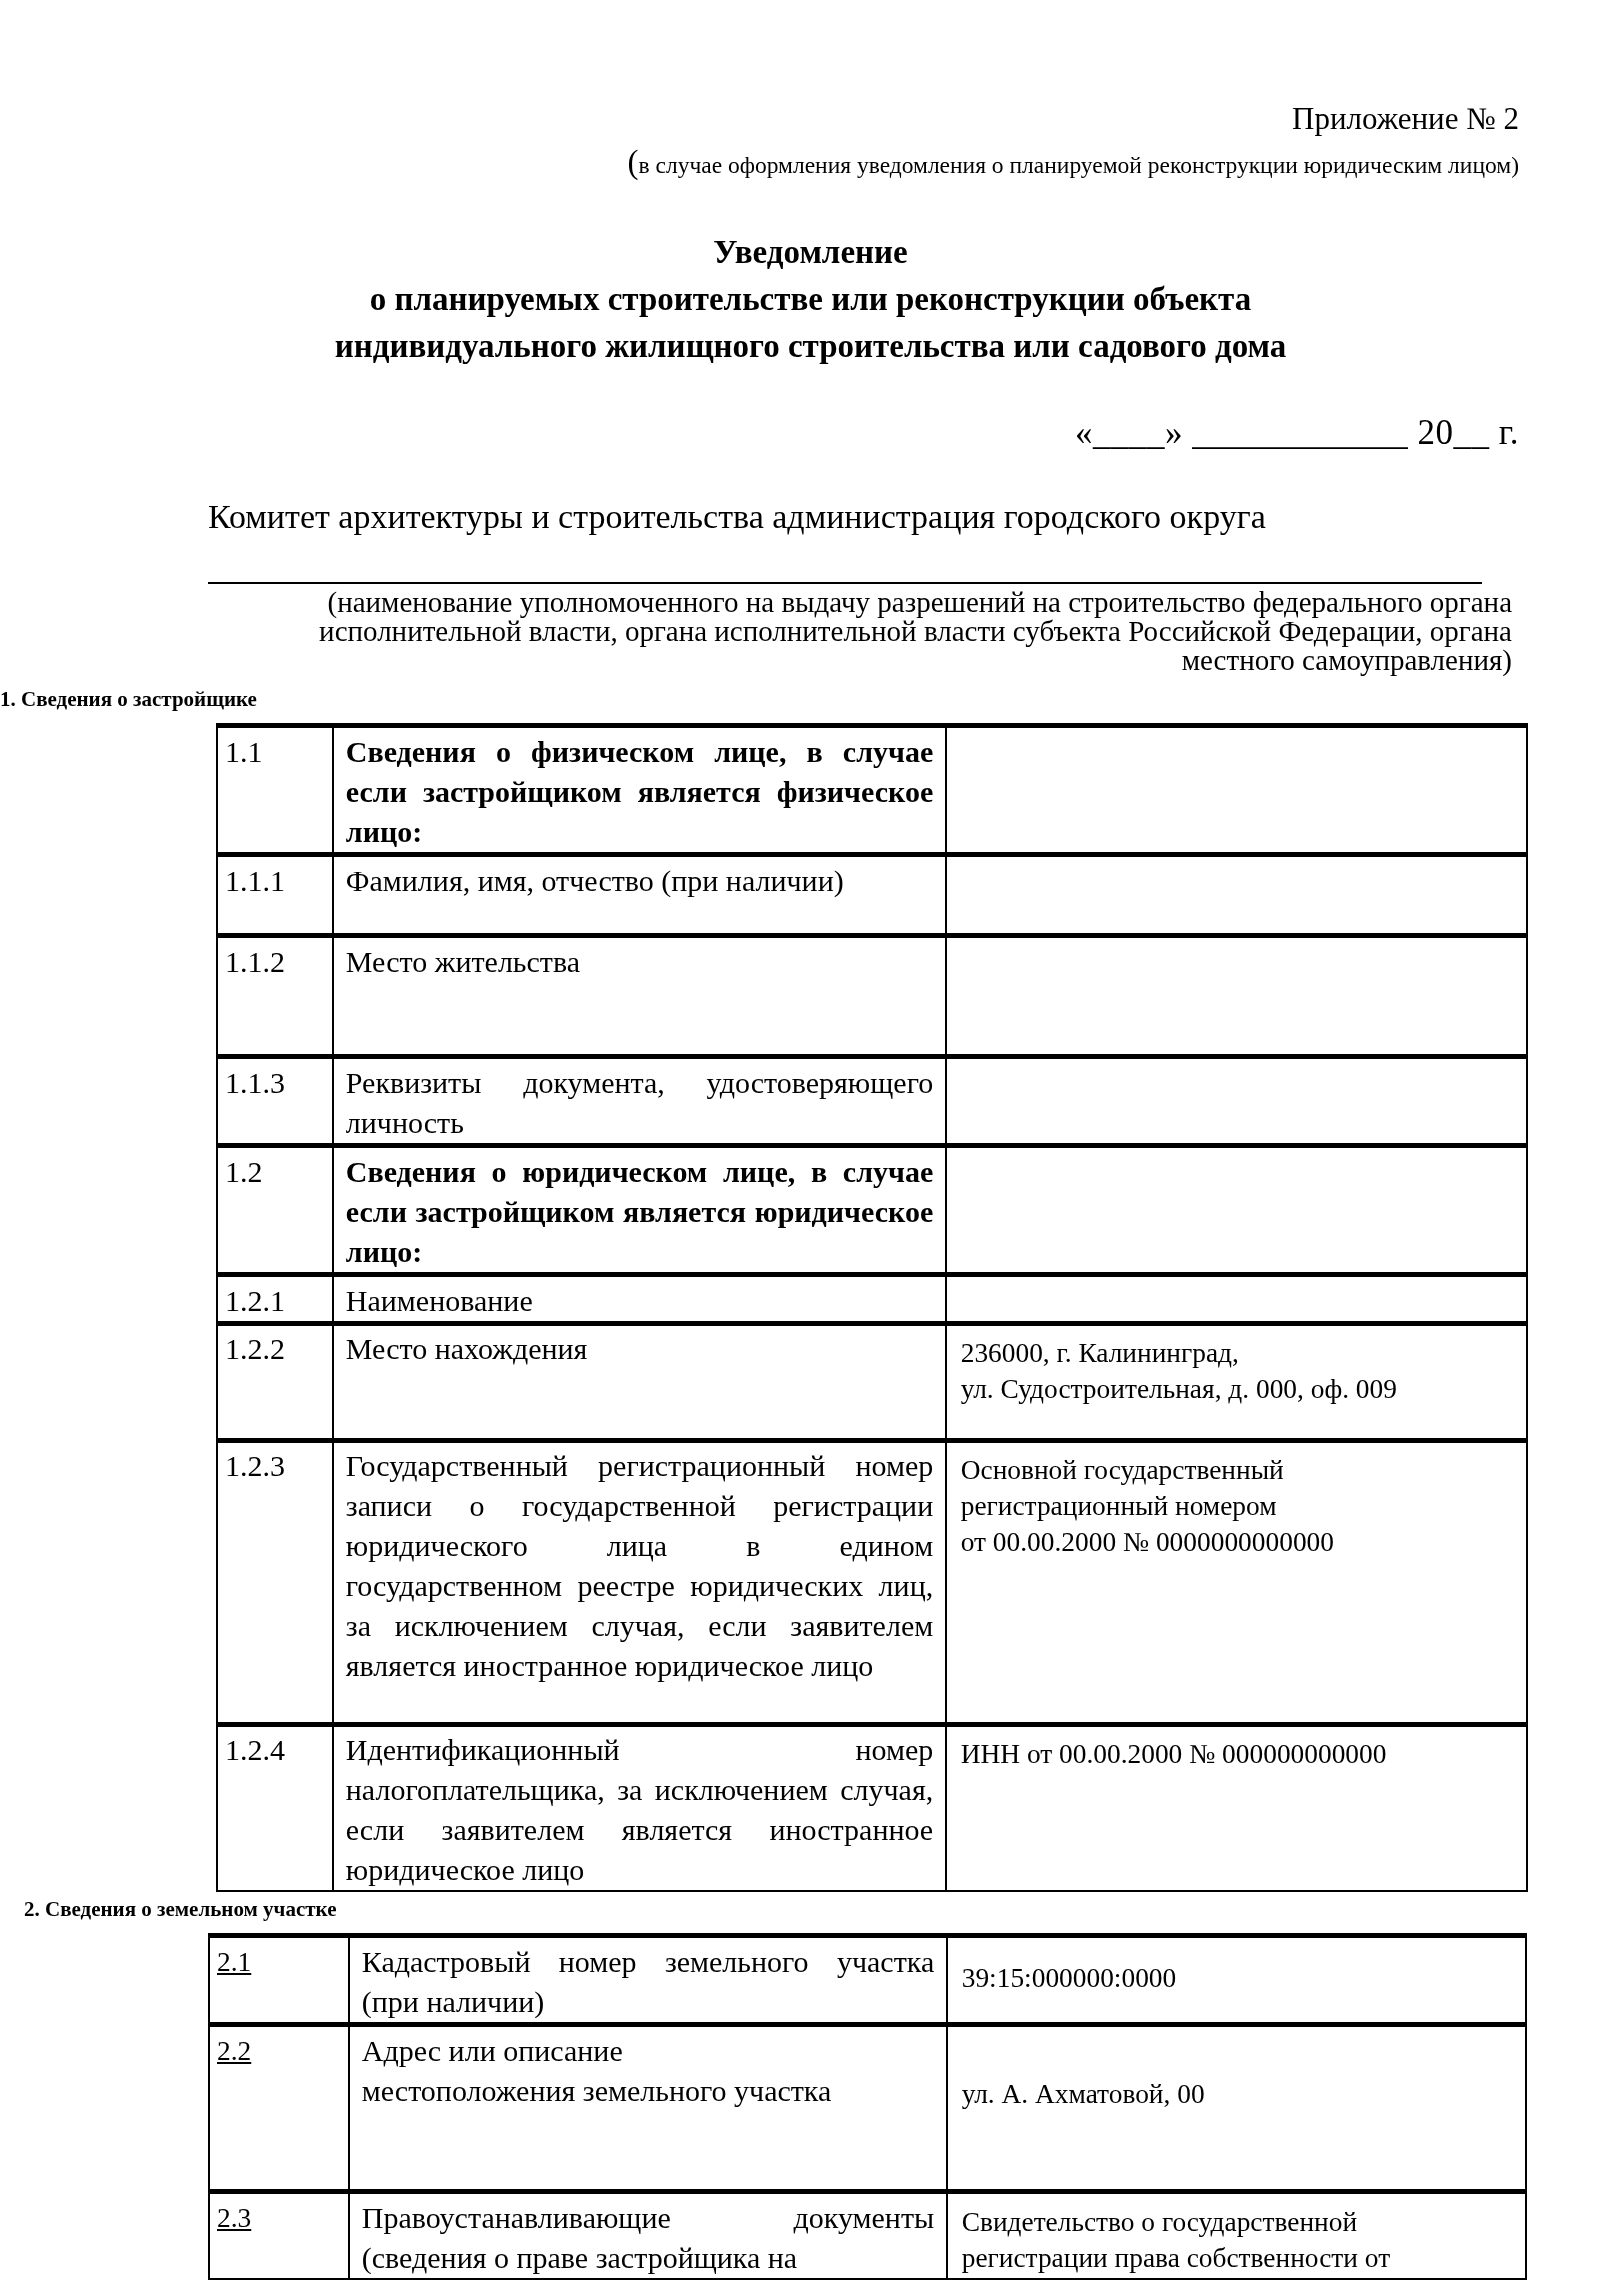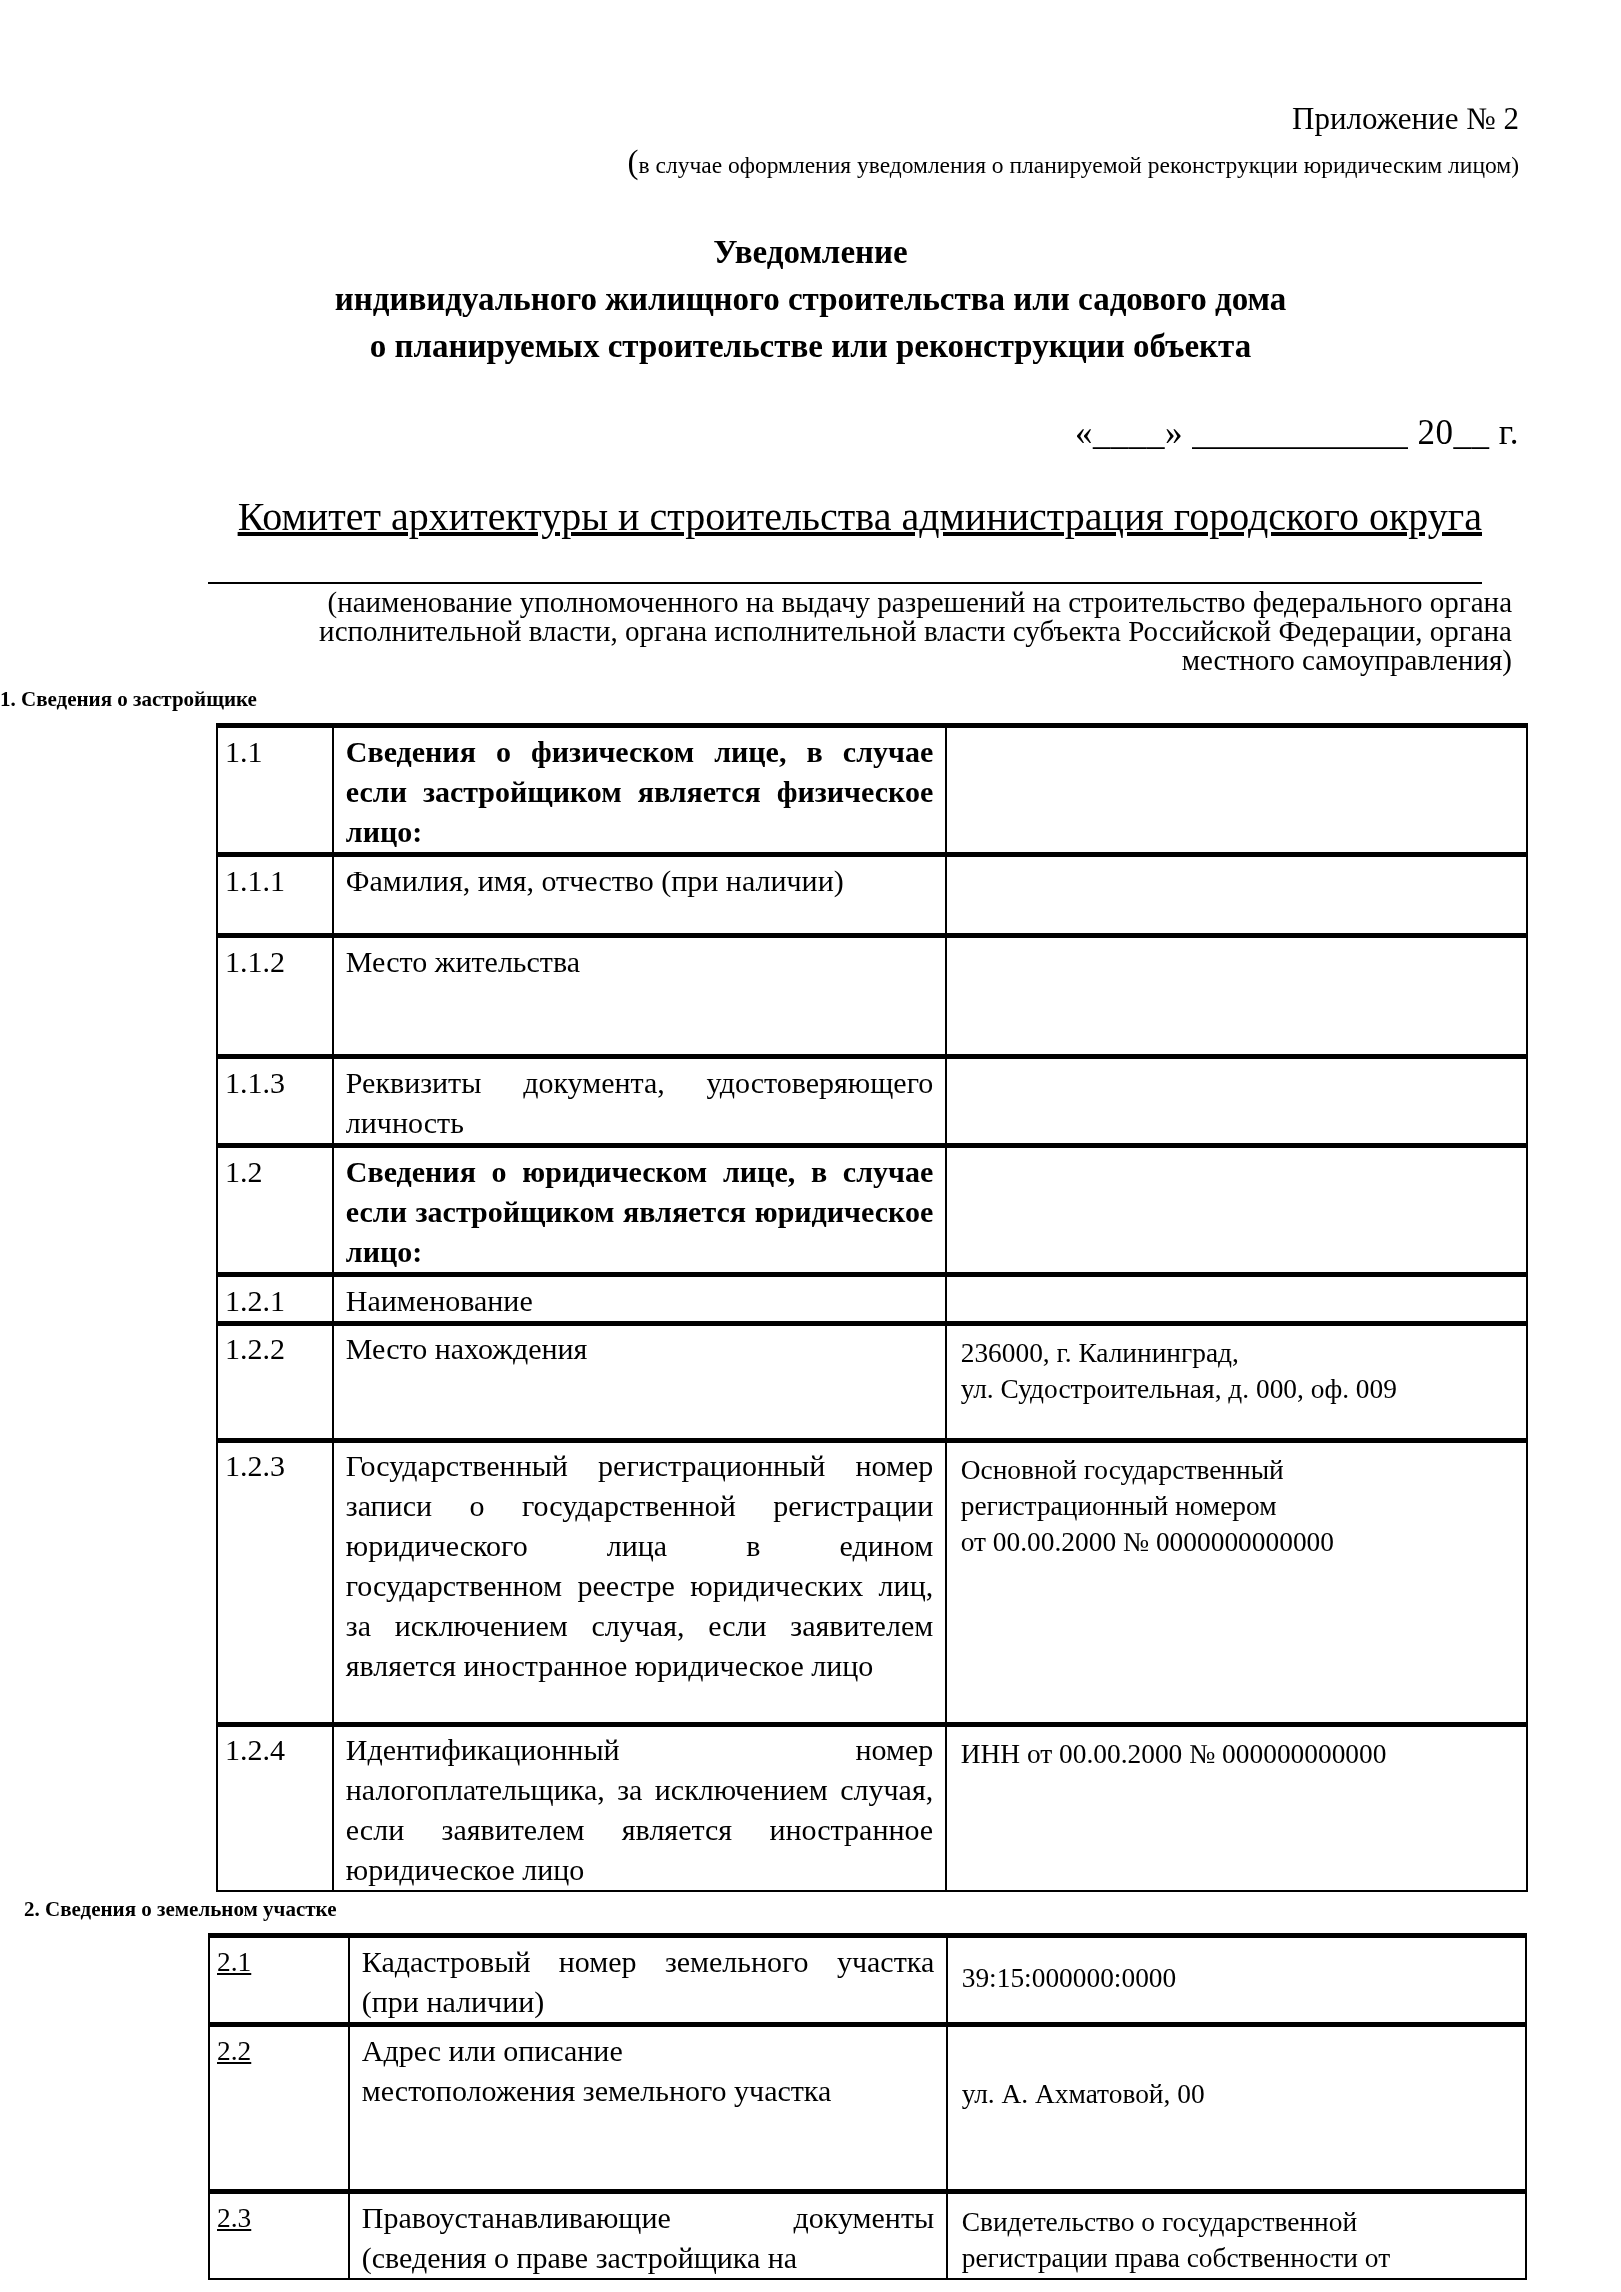--- a/index.html
+++ b/index.html
@@ -6,21 +6,21 @@
     body {
       width: 1621px; height: 2293px; position: relative; overflow: hidden;
       font-family: "Liberation Serif", "DejaVu Serif", serif; color: #000;
     }
     .abs { position: absolute; }
     .appendix-title { right: 102px; top: 98px; font-size: 31px; line-height: 41px; }
     .appendix-note { right: 102px; top: 147px; font-size: 23.5px; line-height: 31px; }
     .appendix-note .paren { font-size: 33px; }
     .doc-title { left: 0; width: 100%; top: 229px; text-align: center; font-weight: bold; font-size: 33px; line-height: 47px; }
     .date-line { right: 102px; top: 412px; font-size: 35px; line-height: 41px; letter-spacing: 0.5px; }
-    .authority { left: 208px; width: 1274px; top: 495px; text-align: right; font-size: 40px; line-height: 43px; text-decoration: underline; }
+    .authority { left: 208px; width: 1274px; top: 495px; text-align: left; font-size: 34px; line-height: 43px; }
     .sep-line { left: 208px; width: 1274px; top: 582px; height: 0; border-top: 2px solid #000; }
     .authority-note { left: 208px; width: 1304px; top: 588px; text-align: right; font-size: 29px; line-height: 29px; }
     .section-title { left: 0; width: 100%; font-weight: bold; font-size: 21px; line-height: 35px; }
     table.form { position: absolute; border-collapse: collapse; table-layout: fixed; font-size: 30px; }
     table.form td {
       border: 2.9px solid #000; border-top-width: 5.9px; vertical-align: top;
       padding: 3.9px 11.8px 0 11.8px; line-height: 40px;
     }
     table.form td.num { padding-left: 7px; }
     table.form td.label { text-align: justify; text-align-last: left; }
@@ -31,22 +31,22 @@
     .t2 td.num { font-size: 27.4px; text-decoration: underline; }
   </style>
 </head>
 <body>
 
 <div class="abs appendix-title">Приложение № 2</div>
 <div class="abs appendix-note"><span class="paren">(</span><span>в случае оформления уведомления о планируемой реконструкции юридическим лицом)</span></div>
 
 <div class="abs doc-title">
   <div>Уведомление</div>
+  <div>о планируемых строительстве или реконструкции объекта</div>
   <div>индивидуального жилищного строительства или садового дома</div>
-  <div>о планируемых строительстве или реконструкции объекта</div>
 </div>
 
 <div class="abs date-line">«____» ____________ 20__ г.</div>
 
 <div class="abs authority">
   <div>Комитет архитектуры и строительства администрация городского округа</div>
 </div>
 <div class="abs sep-line"></div>
 <div class="abs authority-note">(наименование уполномоченного на выдачу разрешений на строительство федерального органа исполнительной власти, органа исполнительной власти субъекта Российской Федерации, органа местного самоуправления)</div>
 

